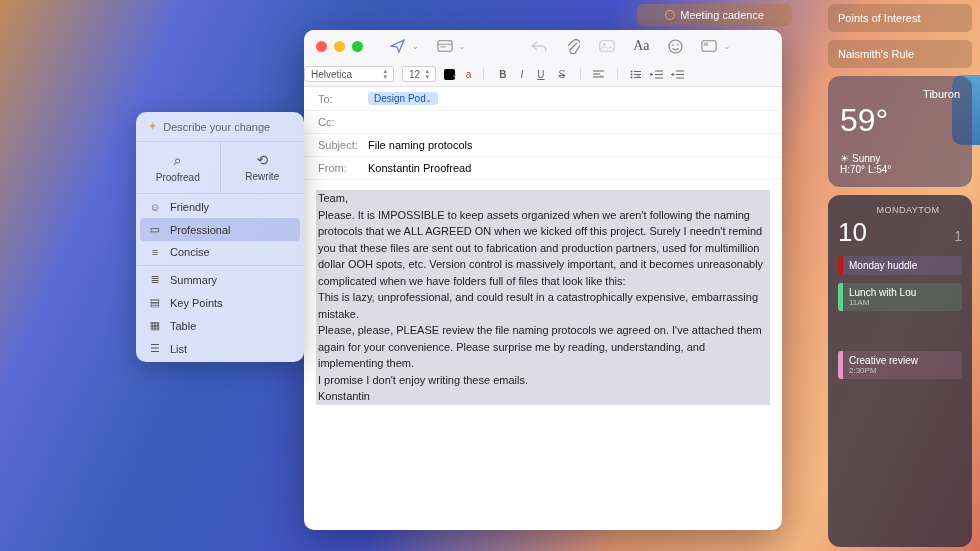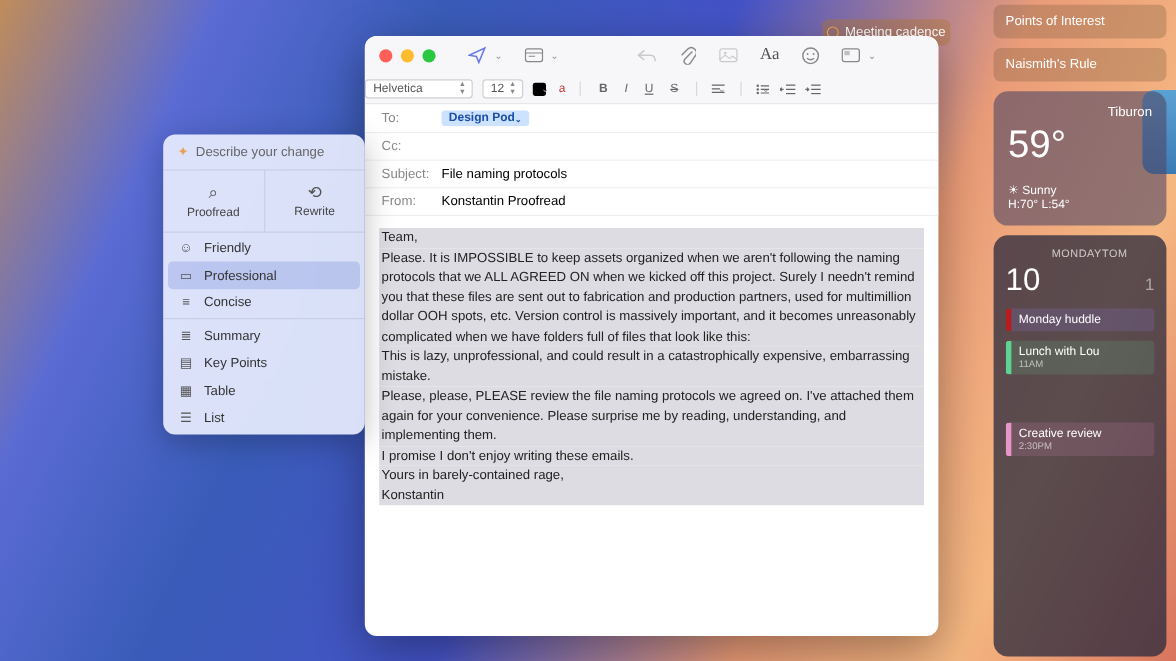--- a/index.html
+++ b/index.html
@@ -1,18 +1,18 @@
 <!DOCTYPE html>
 <html><head>
 <meta charset="utf-8">
 <style>
 * { margin: 0; padding: 0; box-sizing: border-box; font-family: -apple-system, "Helvetica Neue", Helvetica, Arial, sans-serif; }
 body { width: 980px; height: 551px; overflow: hidden; position: relative; background: linear-gradient(135deg, #4a5fb8 0%, #6b7de8 25%, #9a8ae6 50%, #f5a892 75%, #f8c585 100%); }
 .desktop-bg { position: absolute; inset: 0; background: linear-gradient(115deg, #c08c5a 0%, #5a6bd4 15%, #3a5cb8 30%, #4453c7 50%, #ea9c78 70%, #f6b882 85%, #d8745e 100%); }
-.tag-meeting { position: absolute; top: 16px; right: 188px; background: rgba(180,120,60,0.45); color: #fff; font-size: 11px; padding: 5px 4px; border-radius: 6px; display: flex; align-items: center; gap: 5px; }
+.tag-meeting { position: absolute; top: 4px; right: 188px; background: rgba(180,120,60,0.45); color: #fff; font-size: 11px; padding: 5px 28px; border-radius: 6px; display: flex; align-items: center; gap: 5px; }
 .tag-meeting .circ { width: 10px; height: 10px; border: 1.5px solid #f7a94a; border-radius: 50%; }
 .right-sidebar { position: absolute; top: 0; right: 0; width: 152px; height: 551px; display: flex; flex-direction: column; gap: 8px; padding: 4px 8px 4px 0; }
 .side-item { color: #fff; font-size: 11px; padding: 8px 10px; background: rgba(120,90,60,0.3); border-radius: 6px; }
 .weather-widget { background: rgba(80,70,100,0.6); border-radius: 12px; padding: 12px; color: #fff; position: relative; overflow: hidden; }
 .weather-widget .loc { font-size: 11px; text-align: right; }
 .weather-widget .temp { font-size: 32px; font-weight: 300; margin-top: 2px; }
 .weather-widget .cond { font-size: 10px; margin-top: 14px; display: flex; align-items: center; gap: 3px; }
 .weather-widget .hilo { font-size: 10px; }
 .mini-clock { position: absolute; top: 75px; right: -2px; width: 30px; height: 70px; background: linear-gradient(180deg, #5ba3d4, #3b7bb4); border-radius: 10px 0 0 10px; }
 .cal-widget { background: rgba(40,40,60,0.75); border-radius: 12px; padding: 10px; color: #fff; flex: 1; overflow: hidden; }
@@ -37,21 +37,21 @@
 .fmt-btn { color: #666; padding: 0 3px; cursor: pointer; font-size: 10px; }
 .fmt-btn.bold { font-weight: bold; } .fmt-btn.it { font-style: italic; } .fmt-btn.ul { text-decoration: underline; } .fmt-btn.st { text-decoration: line-through; }
 .color-sw { width: 11px; height: 11px; background: #000; border-radius: 2px; display: inline-block; }
 .font-a { color: #c73838; font-size: 10px; }
 .sep { width: 1px; height: 12px; background: #d8d8dc; margin: 0 4px; }
 .align-set, .list-set { display: flex; gap: 6px; align-items: center; }
 .headers { background: #fff; }
 .hdr-row { display: flex; align-items: center; padding: 5px 14px; font-size: 11px; border-bottom: 1px solid #f0f0f2; }
 .hdr-row .lbl { color: #888; width: 50px; }
 .hdr-row .val { color: #000; }
-.token { background: #cde2ff; color: #1a4fa6; padding: 1px 6px; border-radius: 3px; font-size: 10px; display: inline-flex; align-items: flex-end; gap: 0; font-weight: bold; }
+.token { background: #cde2ff; color: #1a4fa6; padding: 1px 6px; border-radius: 3px; font-size: 10px; display: inline-flex; align-items: flex-end; gap: 0; }
 .token .arr { font-size: 7px; }
 .body-area { flex: 1; padding: 10px 14px; font-size: 11px; line-height: 1.5; color: #222; overflow: hidden; }
 .body-area .sel { background: #dcdce2; padding: 0 2px; margin: 0 -2px; }
 .body-area p { margin-bottom: 8px; }
 .ai-panel { position: absolute; left: 136px; top: 112px; width: 168px; background: rgba(235,240,255,0.9); backdrop-filter: blur(20px); border-radius: 10px; box-shadow: 0 6px 25px rgba(0,0,0,0.25); font-size: 11px; color: #333; overflow: hidden; }
 .ai-head { padding: 8px 12px; color: #666; display: flex; align-items: center; gap: 6px; }
 .ai-head .spark { color: #e8a055; font-size: 11px; }
 .ai-btns { display: flex; border-top: 1px solid rgba(0,0,0,0.08); border-bottom: 1px solid rgba(0,0,0,0.08); }
 .ai-btn { flex: 1; text-align: center; padding: 10px 4px; color: #444; cursor: pointer; font-size: 10px; }
 .ai-btn + .ai-btn { border-left: 1px solid rgba(0,0,0,0.08); }
@@ -244,21 +244,20 @@
       <span class="lbl">From:</span>
       <span class="val">Konstantin Proofread</span>
     </div>
   </div>
   <div class="body-area">
     <p class="sel">Team,</p>
     <p class="sel">Please. It is IMPOSSIBLE to keep assets organized when we aren't following the naming protocols that we ALL AGREED ON when we kicked off this project. Surely I needn't remind you that these files are sent out to fabrication and production partners, used for multimillion dollar OOH spots, etc. Version control is massively important, and it becomes unreasonably complicated when we have folders full of files that look like this:</p>
     <p class="sel">This is lazy, unprofessional, and could result in a catastrophically expensive, embarrassing mistake.</p>
     <p class="sel">Please, please, PLEASE review the file naming protocols we agreed on. I've attached them again for your convenience. Please surprise me by reading, understanding, and implementing them.</p>
     <p class="sel">I promise I don't enjoy writing these emails.</p>
-    <p class="sel">Yours in barely-contained rage,</p>
     <p class="sel">Konstantin</p>
   </div>
 </div>
 
 <div class="ai-panel">
   <div class="ai-head">
     <span class="spark">✦</span>
     <span>Describe your change</span>
   </div>
   <div class="ai-btns">

